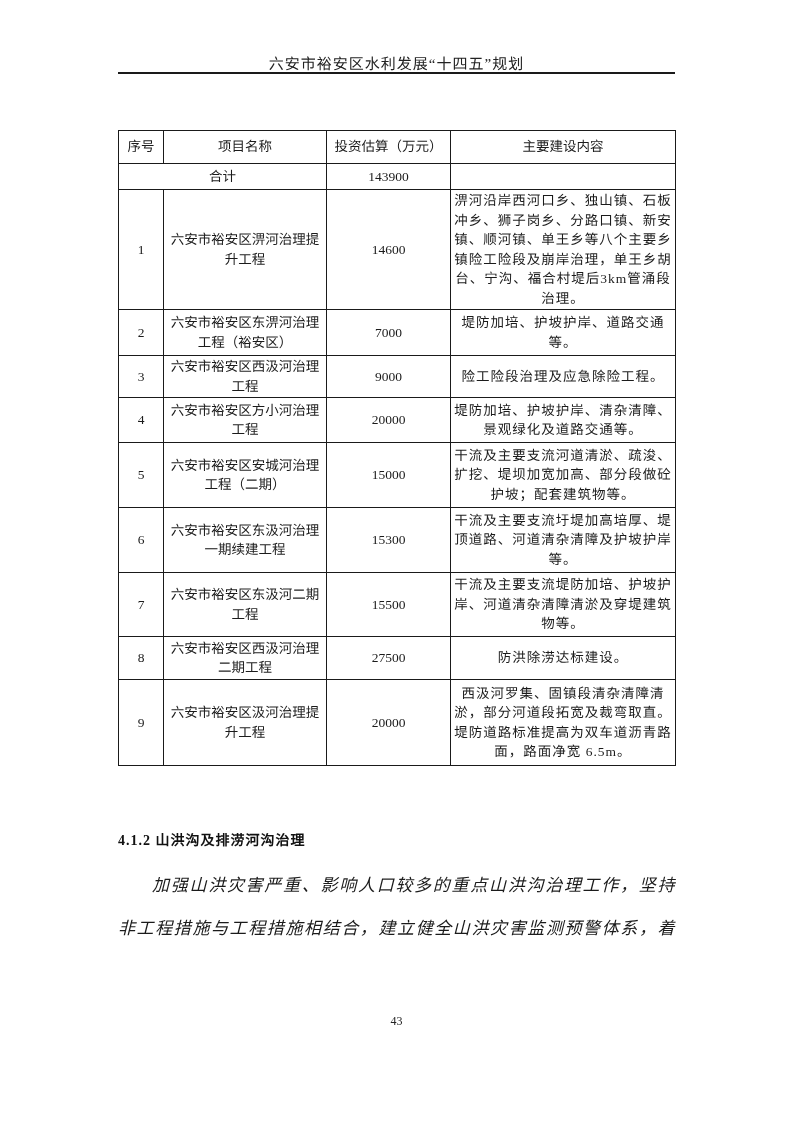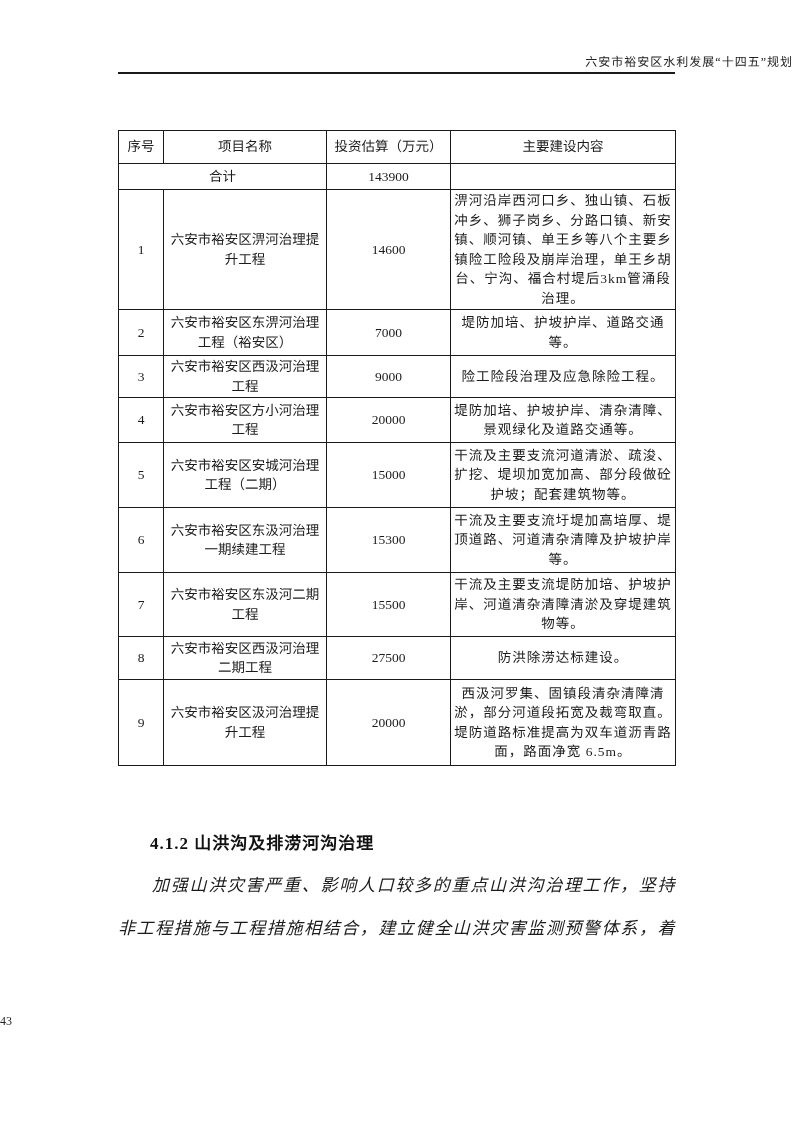--- a/index.html
+++ b/index.html
@@ -16,22 +16,22 @@
     color: #1b1b1b;
     font-family: "Liberation Serif", "DejaVu Serif", serif;
     overflow: hidden;
   }
   
   .doc-header {
     position: absolute;
     top: 52px;
     left: 0;
     width: 100%;
-    text-align: right;
-    font-size: 12px;
+    text-align: center;
+    font-size: 15px;
     letter-spacing: 1px;
     color: #222;
   }
   .header-rule {
     position: absolute;
     top: 72px;
     left: 118px;
     width: 557px;
     height: 2px;
     background: #1a1a1a;
@@ -94,25 +94,24 @@
     letter-spacing: 1px;
     line-height: 19.7px;
   }
   th.col-inv { white-space: nowrap; letter-spacing: 0; }
   
   .section-heading {
     position: absolute;
     top: 829px;
     left: 118px;
     width: 557px;
-    font-size: 17px;
+    font-size: 14px;
     font-weight: bold;
     letter-spacing: 1px;
     color: #111;
-    margin-left: 32px;
   }
   .body-paragraph {
     position: absolute;
     top: 864px;
     left: 118px;
     width: 557px;
     font-size: 17px;
     letter-spacing: 0.5px;
     color: #1b1b1b;
     font-style: italic;
@@ -123,20 +122,21 @@
     text-align: justify;
     text-align-last: justify;
     white-space: nowrap;
   }
   .para-line.first { text-indent: 34px; }
   .page-number {
     position: absolute;
     top: 1014px;
     left: 0;
     width: 100%;
+    text-align: center;
     font-size: 12px;
     color: #222;
   }
 </style>
 </head>
 <body>
 
 <div class="page">
 
   <div class="doc-header">六安市裕安区水利发展“十四五”规划</div>

